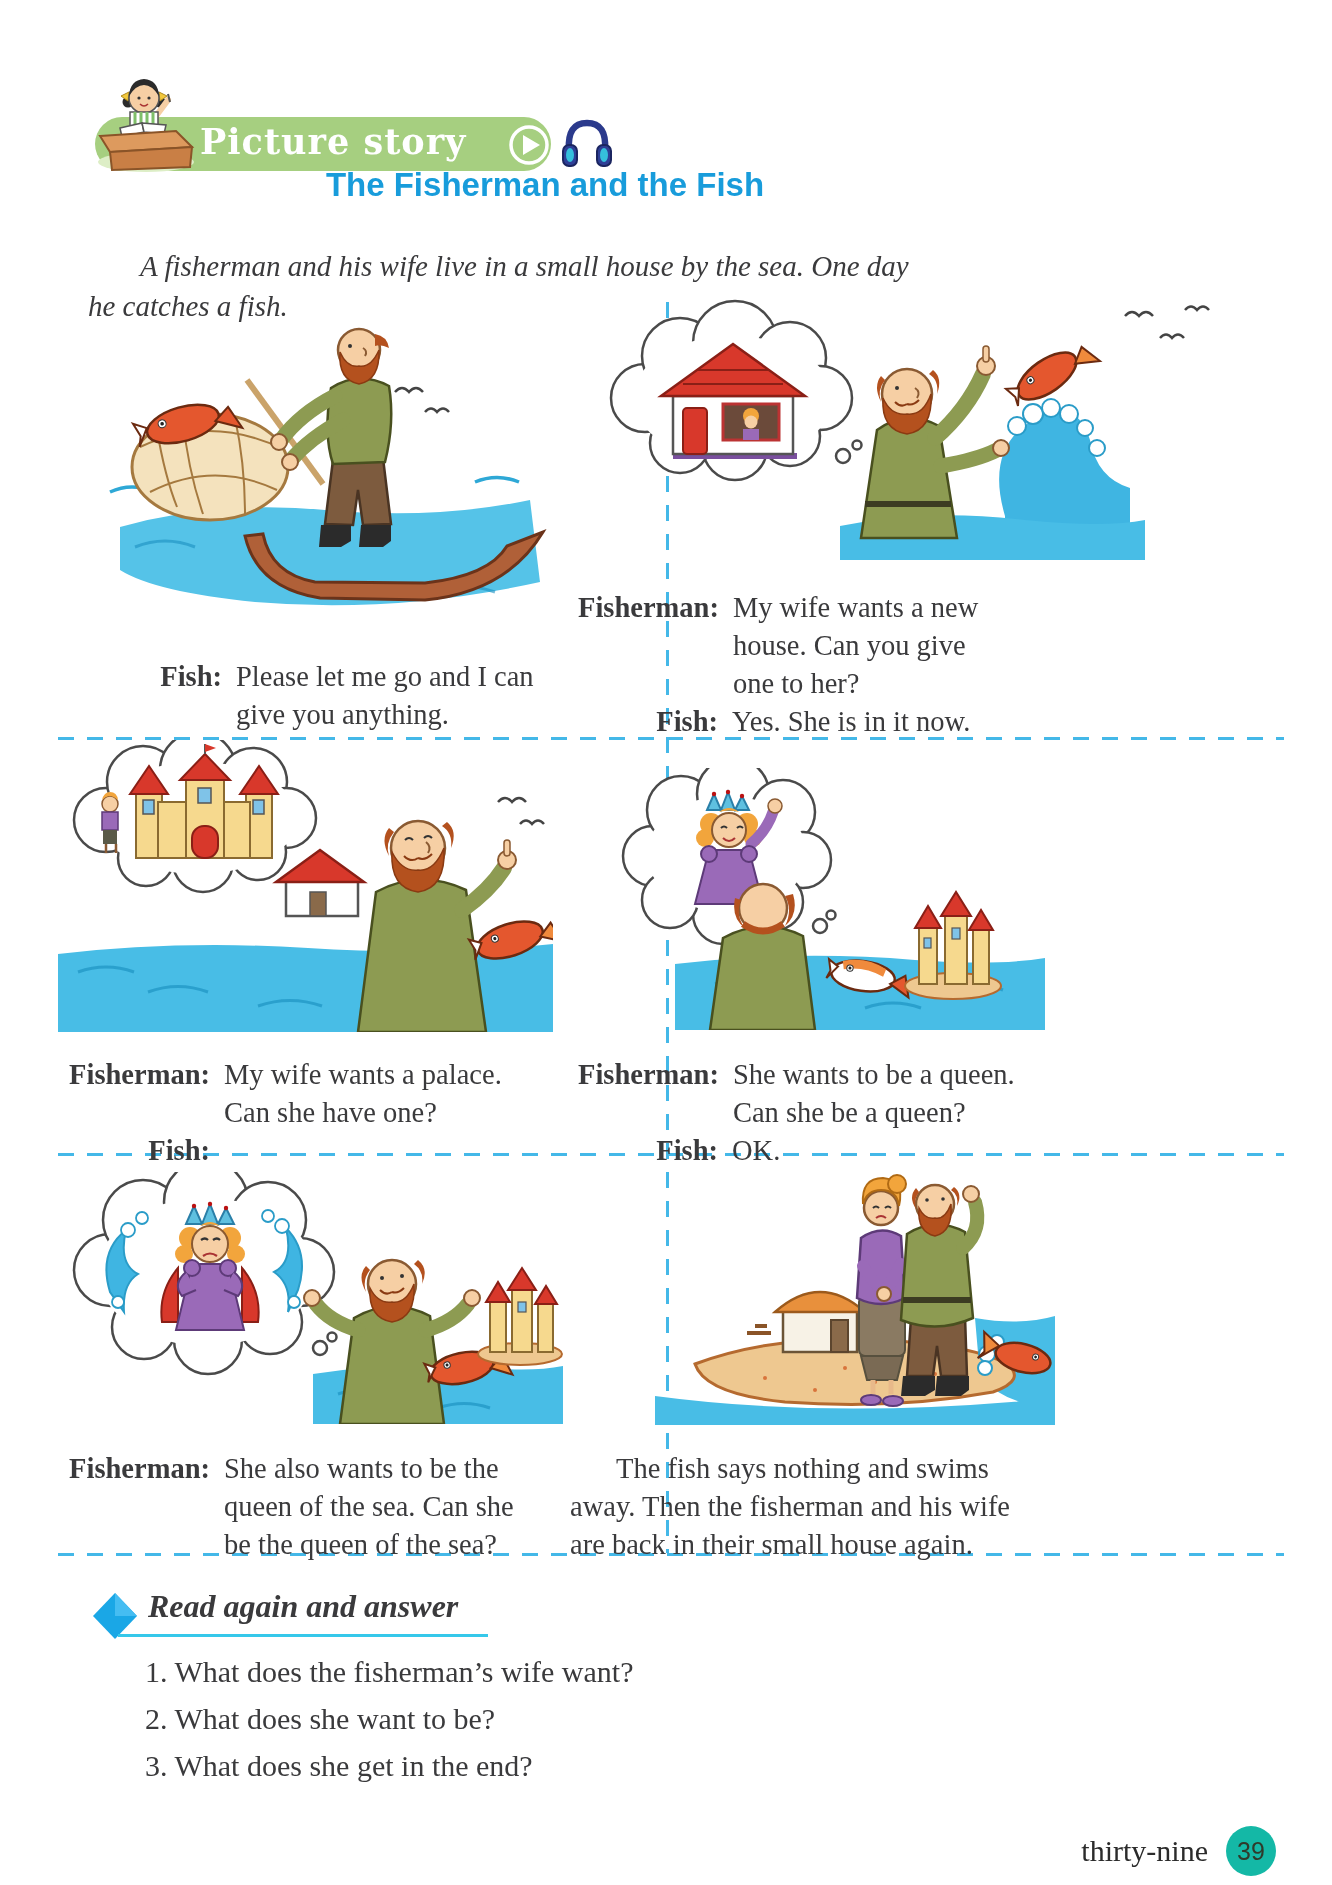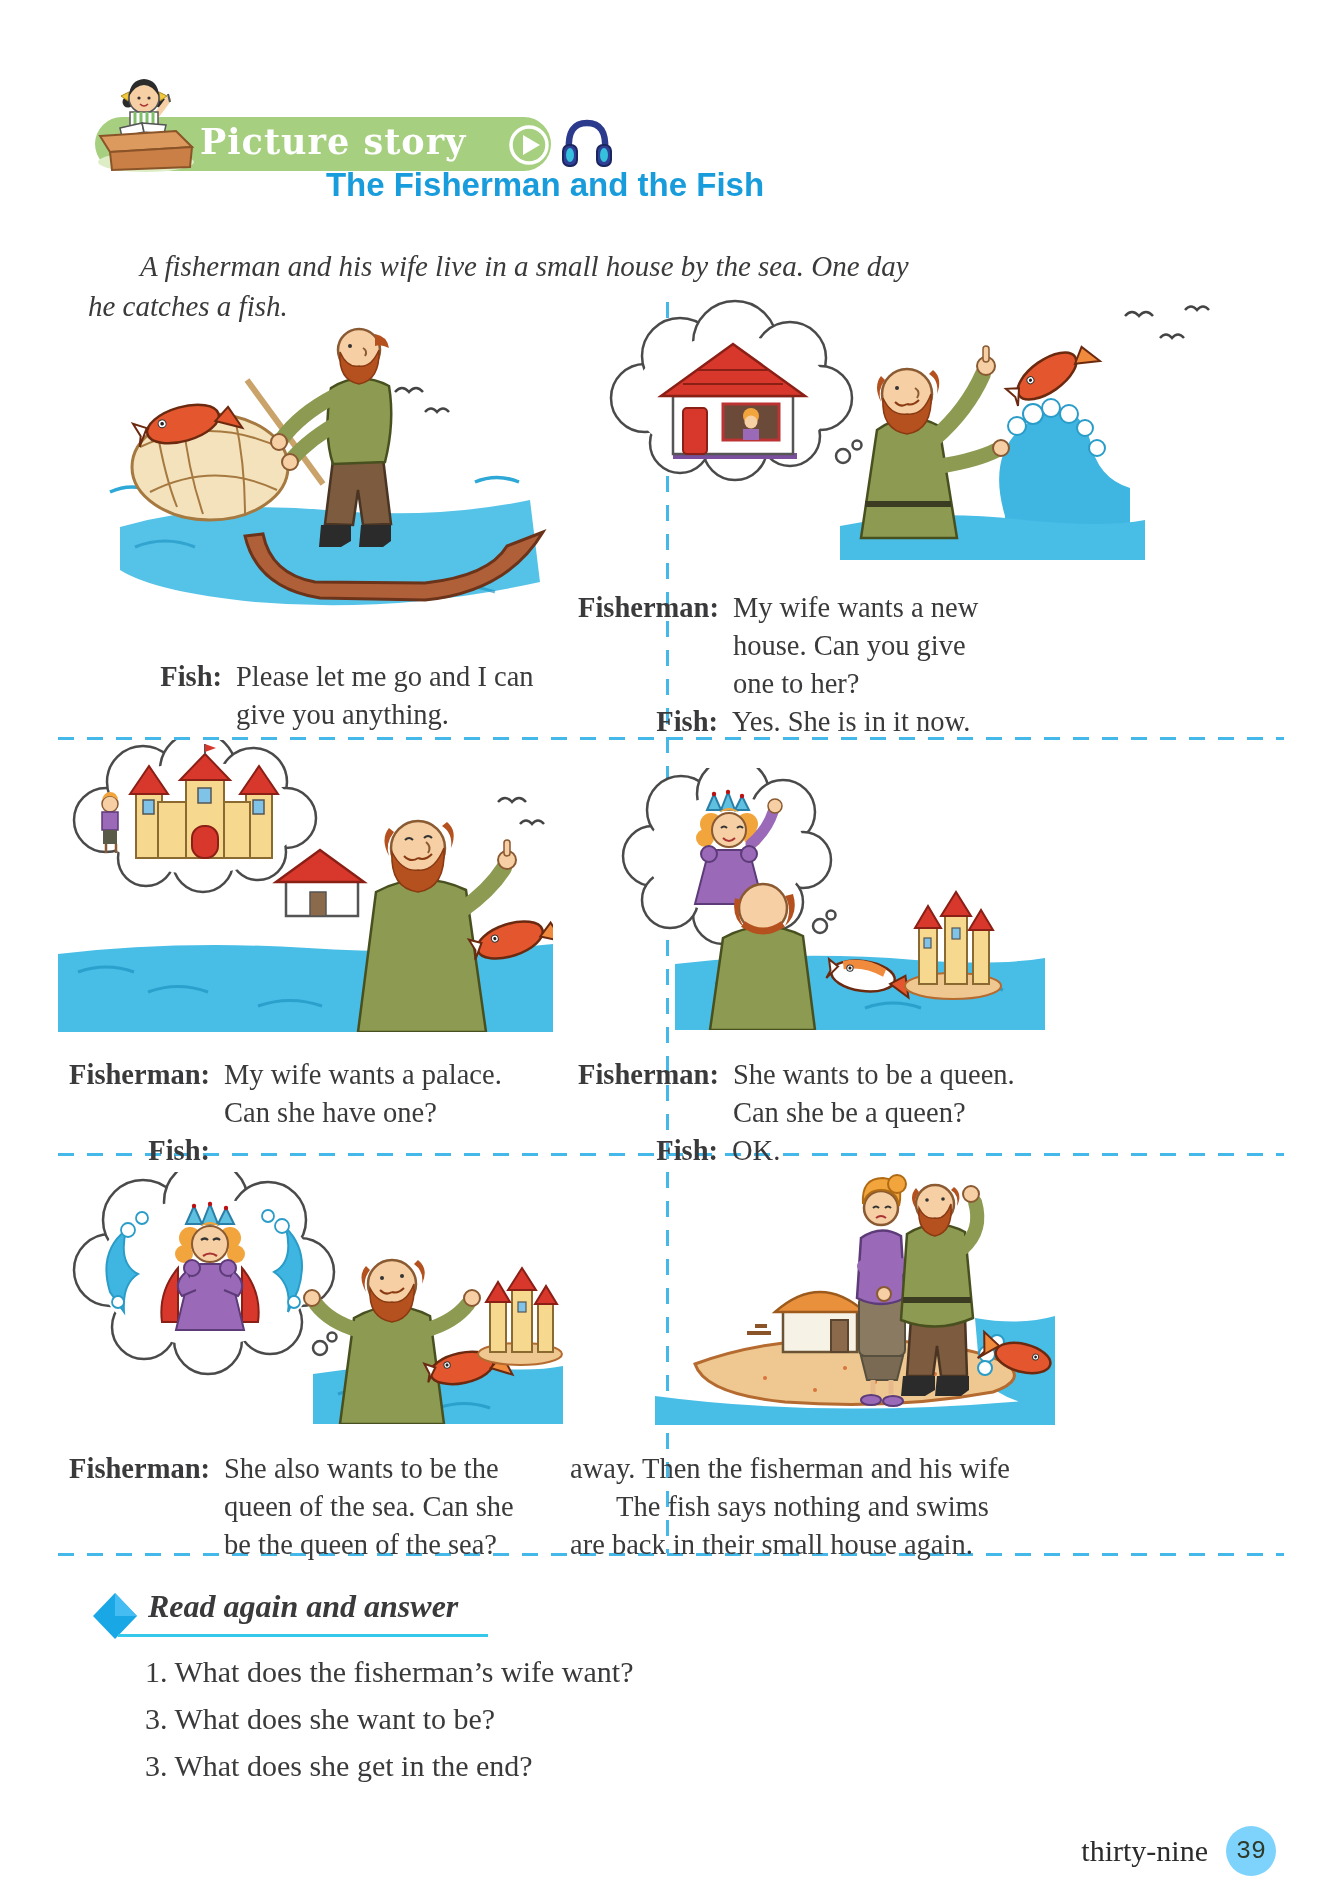--- a/index.html
+++ b/index.html
@@ -28,22 +28,22 @@
   .narration .line{white-space:nowrap;}
   .narration .l1{text-indent:46px;}
   
   .ex-heading{left:148px;top:1588px;font-weight:bold;font-style:italic;font-size:32px;color:#3a3a3c;}
   .ex-underline{left:118px;top:1634px;width:370px;height:3px;background:#35c8ea;}
   .questions{left:145px;top:1648px;font-size:30px;line-height:47px;}
   .questions .q{white-space:nowrap;}
   
   .footer{top:1826px;right:56px;display:flex;align-items:center;gap:18px;}
   .footer-word{font-size:30px;color:#2b2b2b;}
-  .page-badge{width:50px;height:50px;border-radius:50%;background:#7dd3fc;display:flex;
-              align-items:center;justify-content:center;font-family:Liberation Mono, monospace;
+  .page-badge{width:50px;height:50px;border-radius:50%;background:#14b8a6;display:flex;
+              align-items:center;justify-content:center;font-family:Liberation Sans, sans-serif;
               font-size:25px;color:#2f3a2a;}
   svg{display:block;}
 </style>
 </head>
 <body>
 
 <div class="page">
 
   <div class="abs pill"></div>
   <span class="abs pill-label">Picture story</span>
@@ -542,34 +542,34 @@
       <span class="speaker">Fisherman:</span>
       <span class="lines">
         <span class="line" style="display:block">She also wants to be the</span>
         <span class="line" style="display:block">queen of the sea. Can she</span>
         <span class="line" style="display:block">be the queen of the sea?</span>
       </span>
     </div>
   </div>
 
   <div class="abs dialogue narration" style="left:570px;top:1424px;width:480px">
+    <div class="line l1">The fish says nothing and swims</div>
     <div class="line">away. Then the fisherman and his wife</div>
-    <div class="line l1">The fish says nothing and swims</div>
     <div class="line">are back in their small house again.</div>
   </div>
 
   <svg class="abs" style="left:92px;top:1592px" width="46" height="48" viewBox="0 0 46 48">
     <polygon points="23,1 45,24 23,47 1,24" fill="#1aa7e6"></polygon>
     <polygon points="23,1 45,24 23,24" fill="#45bdf2"></polygon>
   </svg>
   <div class="abs ex-heading">Read again and answer</div>
   <div class="abs ex-underline"></div>
   <div class="abs questions">
     <div class="q">1. What does the fisherman’s wife want?</div>
-    <div class="q">3. What does she want to be?</div>
+    <div class="q">2. What does she want to be?</div>
     <div class="q">3. What does she get in the end?</div>
   </div>
 
   <div class="abs footer">
     <span class="footer-word">thirty-nine</span>
     <span class="page-badge">39</span>
   </div>
 
 </div>
 

